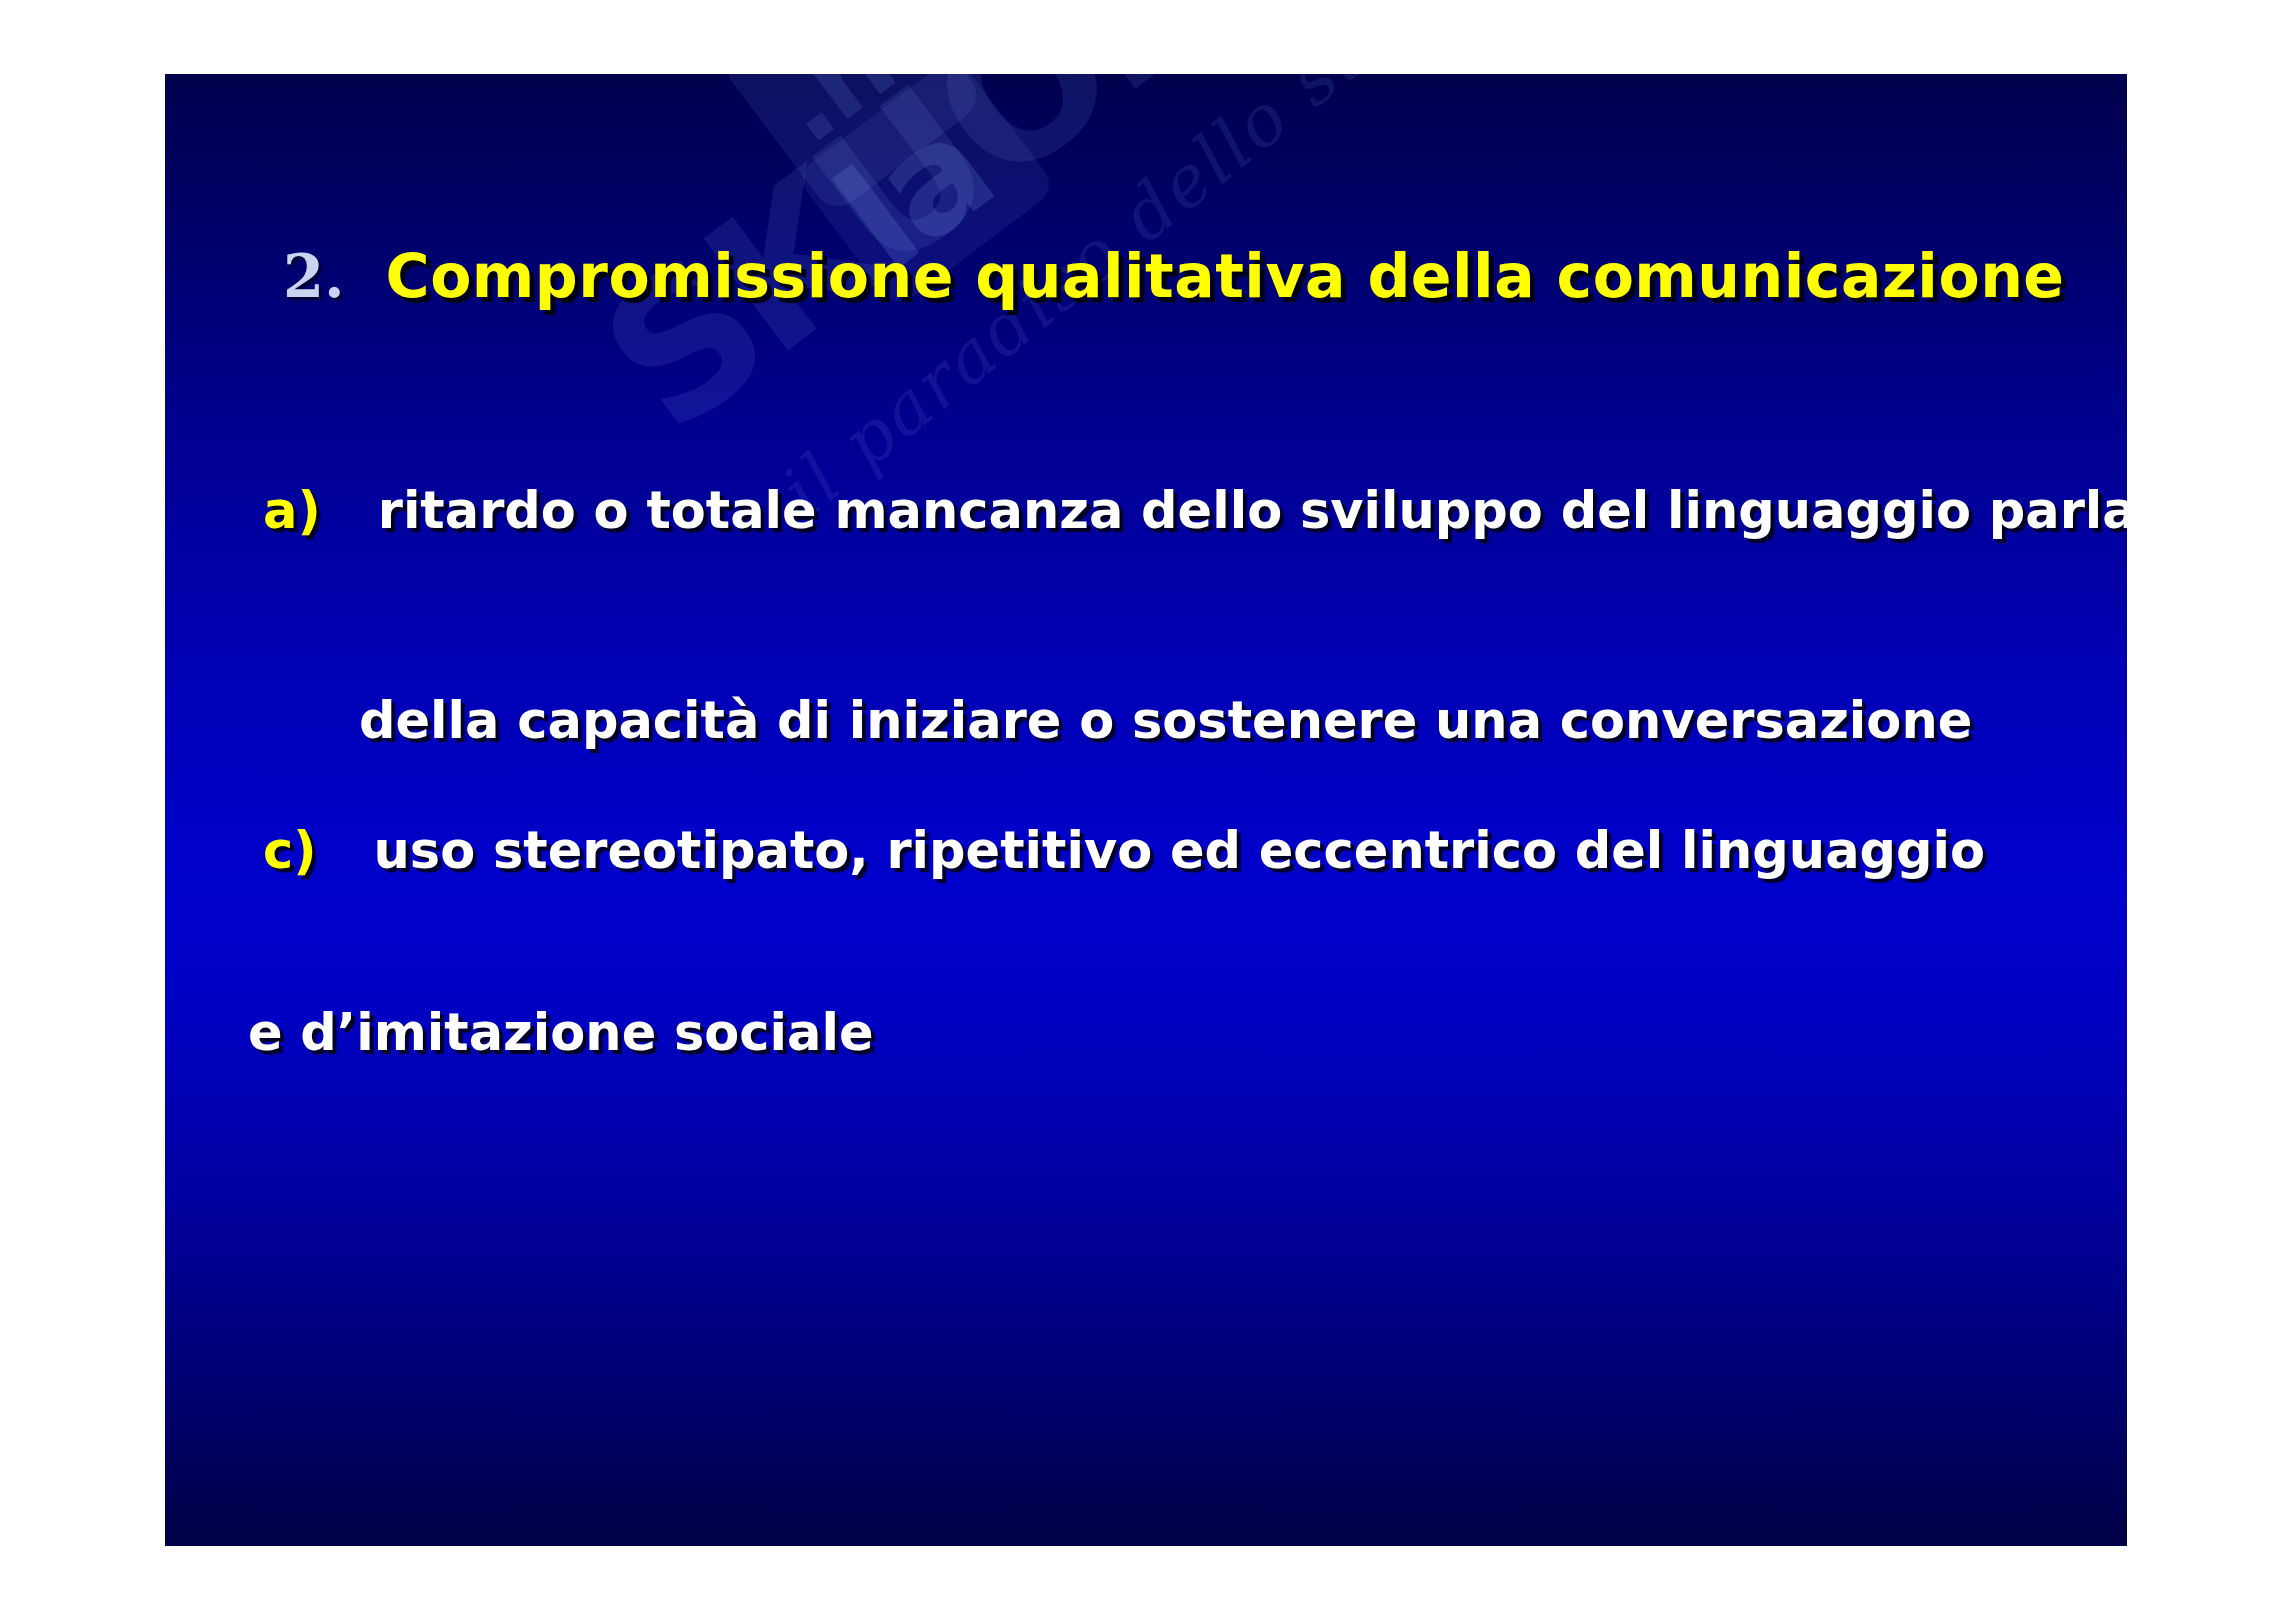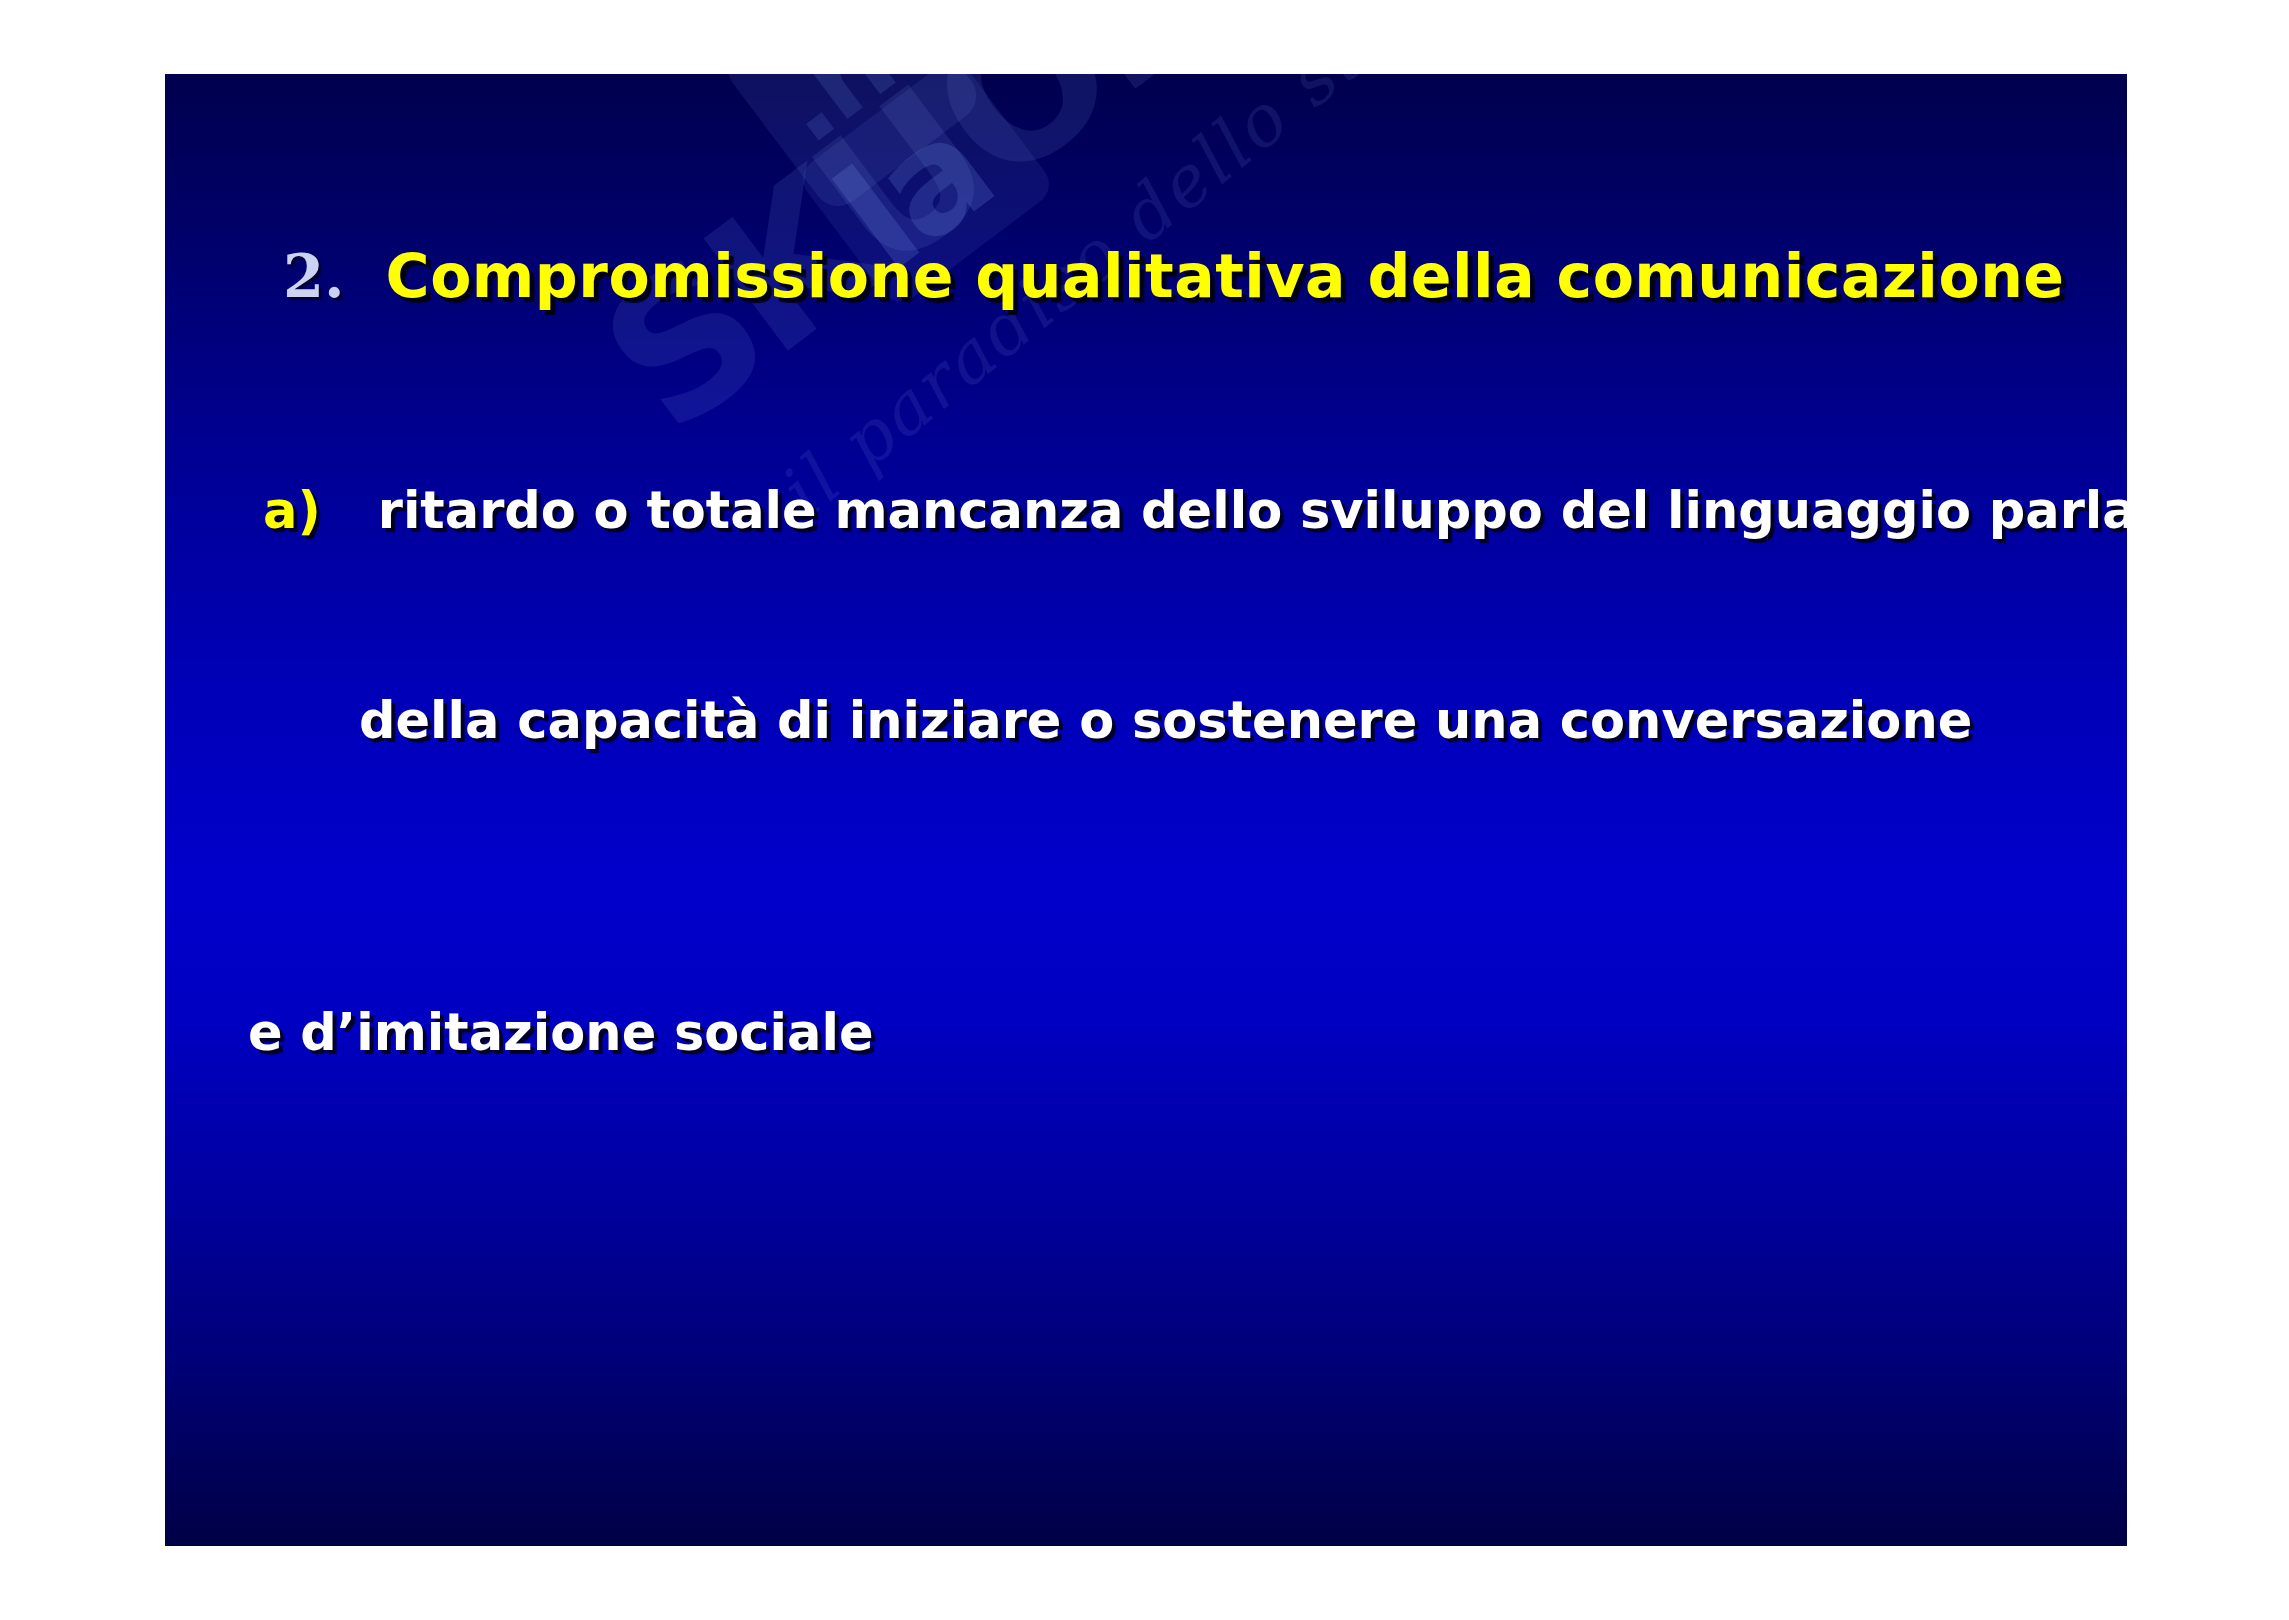--- a/index.html
+++ b/index.html
@@ -203,20 +203,23 @@
 
       <div class="line l-a">
         <span class="marker">a)</span><span class="marker-gap"></span><span>ritardo o totale mancanza dello sviluppo del linguaggio parlato</span>
       </div>
 
 
       <div class="line l-b2">
         <span>della capacità di iniziare o sostenere una conversazione</span>
       </div>
 
+      <div class="line l-c">
+        <span class="marker">c)</span><span class="marker-gap"></span><span>uso stereotipato, ripetitivo ed eccentrico del linguaggio</span>
+      </div>
 
 
       <div class="line l-d2">
         <span>e d’imitazione sociale</span>
       </div>
 
     </div>
   </div>
 </div>
 

